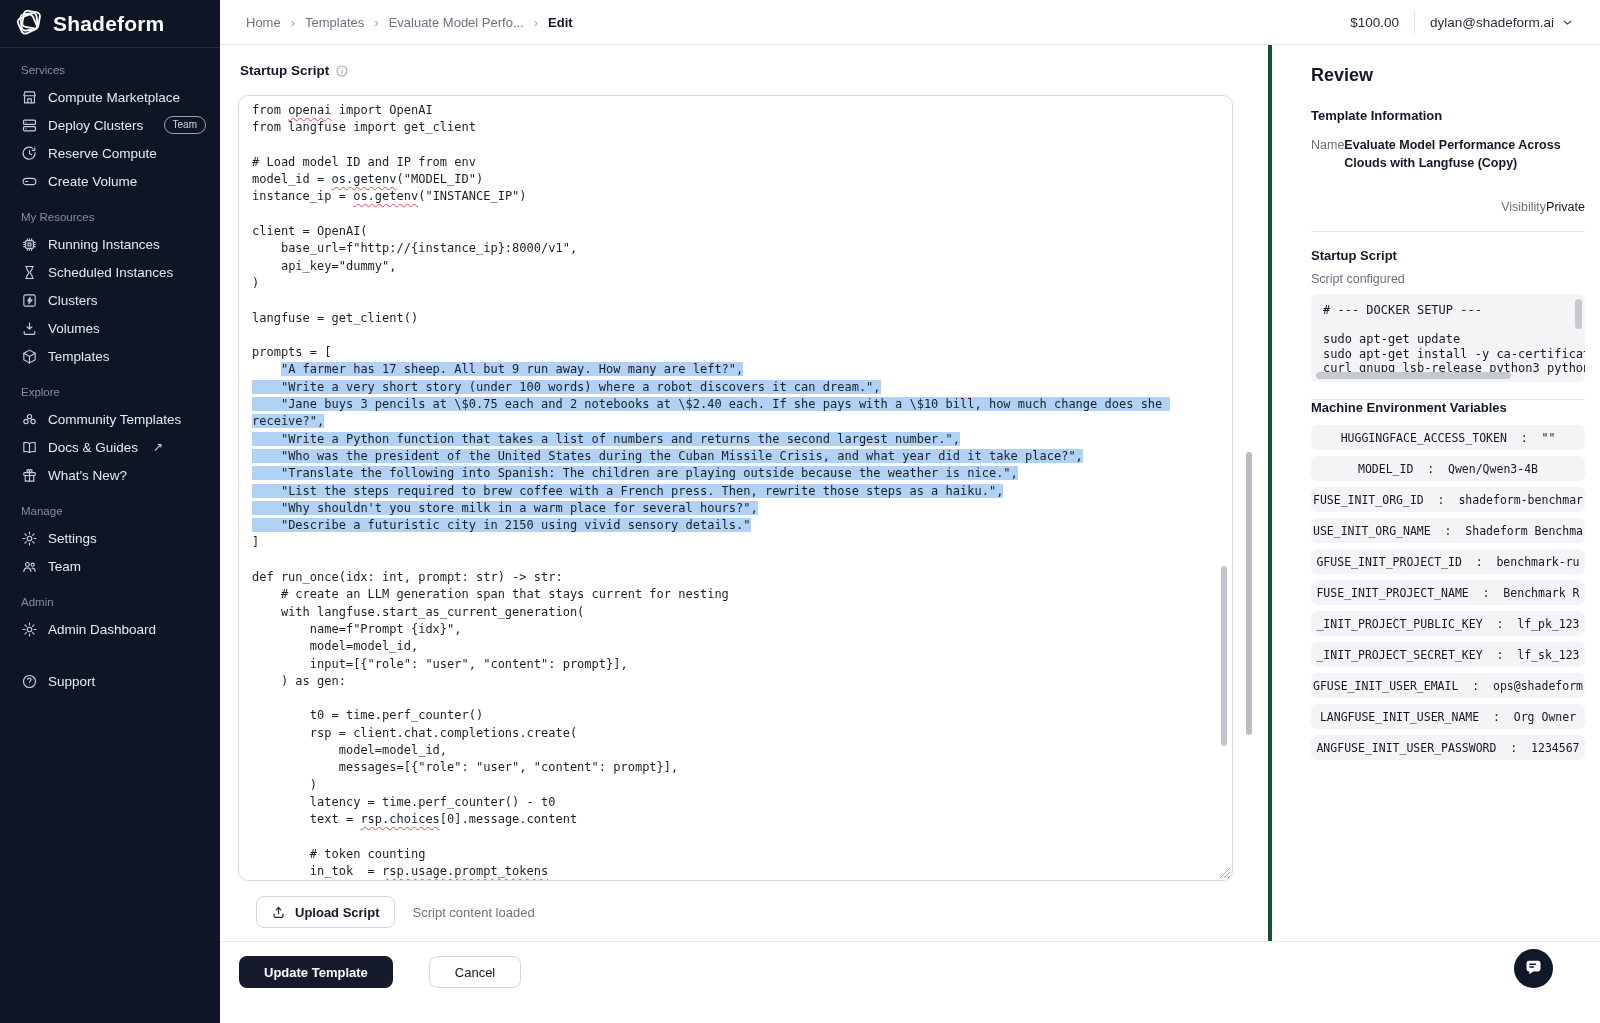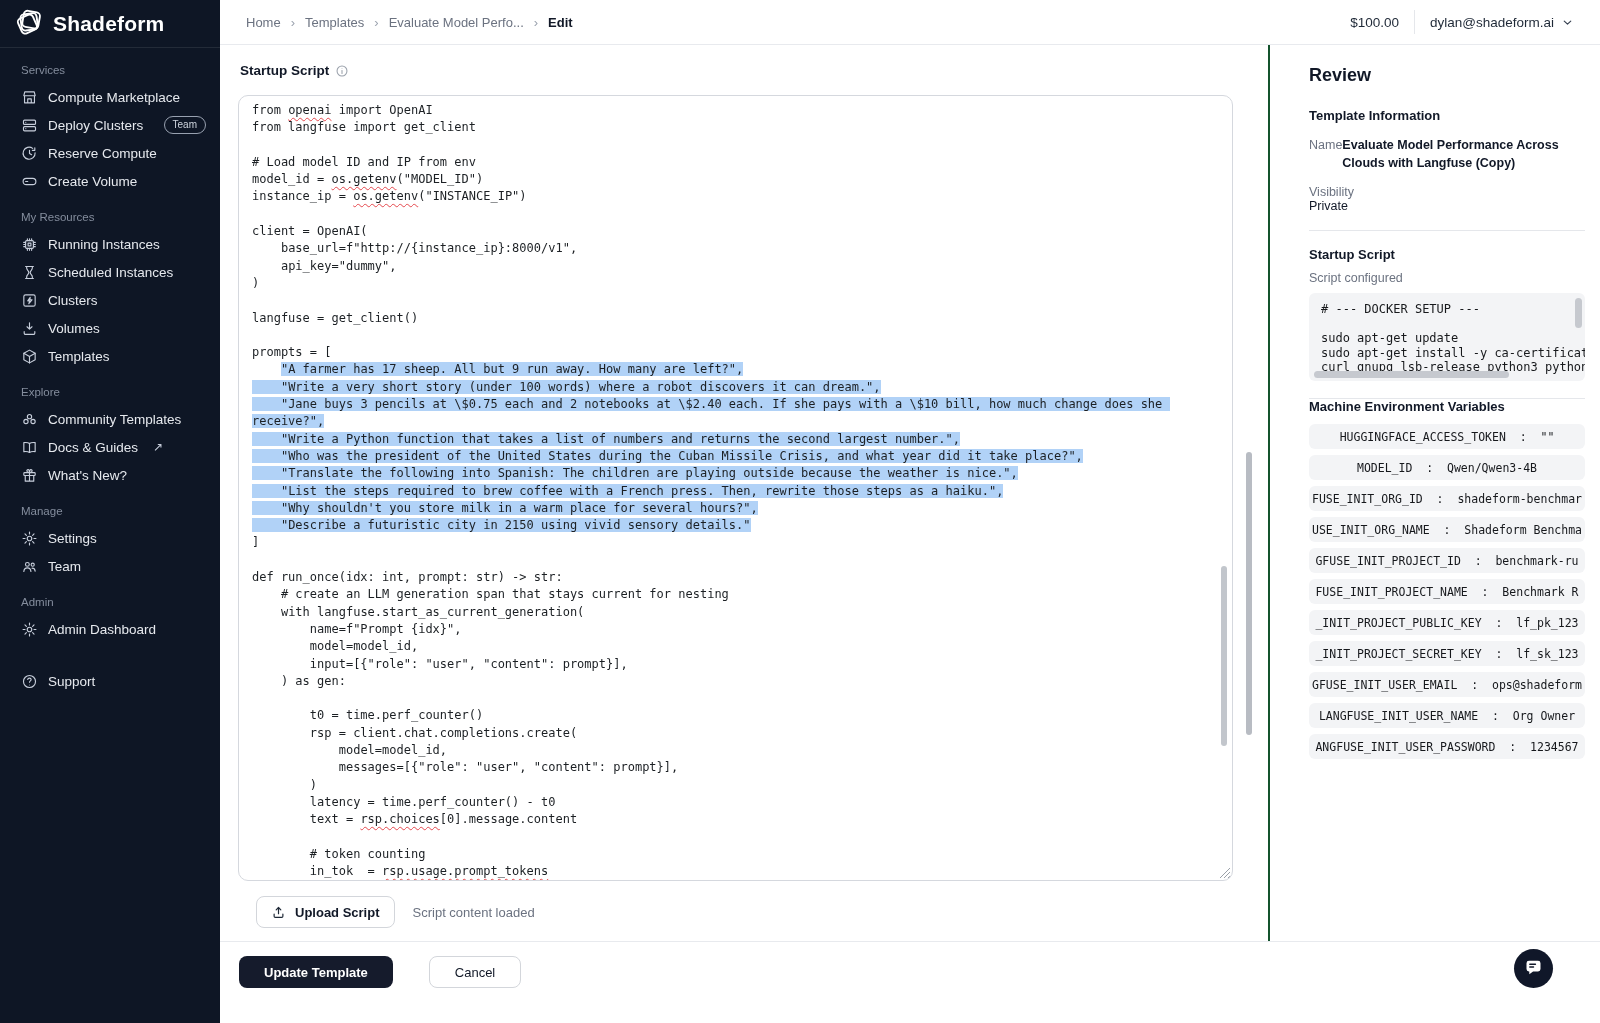--- a/index.html
+++ b/index.html
@@ -59,28 +59,28 @@
                 font-family:inherit; cursor:pointer; }
   .up-ic { display:inline-flex; color:#1f2937; }
   .upload-status { font-size:13px; color:#6b7280; }
 
   
   .page-scroll { position:absolute; left:1246px; top:452px; width:6px; height:283px;
                  background:#b8bcc3; border-radius:3px; cursor:pointer; }
 
   
   .review { position:absolute; left:1268px; top:45px; width:332px; height:896px; background:#fff;
-            border-left:2px solid #14532d; padding:20px 15px 0 39px; }
+            border-left:4px solid #14532d; padding:20px 15px 0 39px; }
   .review h2 { margin:0; font-size:18px; font-weight:700; color:#111827; }
   .review h3, .review h4 { margin:0; font-size:13px; font-weight:700; color:#111827; }
   .review h3 { margin-top:22px; }
   .kv-name { display:flex; margin-top:13px; font-size:12.5px; line-height:1.45; }
   .kv-label { color:#6b7280; flex-shrink:0; }
   .kv-value { color:#111827; font-weight:700; }
-  .kv-row { display:flex; justify-content:flex-end; margin-top:13px; font-size:12.5px;flex-direction:column; }
+  .kv-row { display:flex; justify-content:flex-end; margin-top:28px; font-size:12.5px; }
   .kv-plain { color:#111827; font-weight:500; }
   .review hr { border:none; border-top:1px solid #e5e7eb; margin:17px 0 0; }
   .review .h-script { margin-top:16px; }
   .script-status { margin:9px 0 0; font-size:12.5px; color:#6b7280; }
   .script-preview { position:relative; margin-top:8px; height:88px; background:#f3f4f6; border-radius:6px; overflow:hidden; }
   .script-preview pre { margin:0; padding:9px 12px; font-family:"DejaVu Sans Mono", monospace;
                         font-size:12px; line-height:14.5px; color:#17191c; white-space:pre; }
   .sp-vthumb { position:absolute; right:3px; top:5px; width:7px; height:30px; background:#c6c9cf; border-radius:4px; }
   .sp-hthumb { position:absolute; left:5px; bottom:3px; width:195px; height:7px; background:#c6c9cf; border-radius:4px; }
   .h-env { margin-top:12px; }

